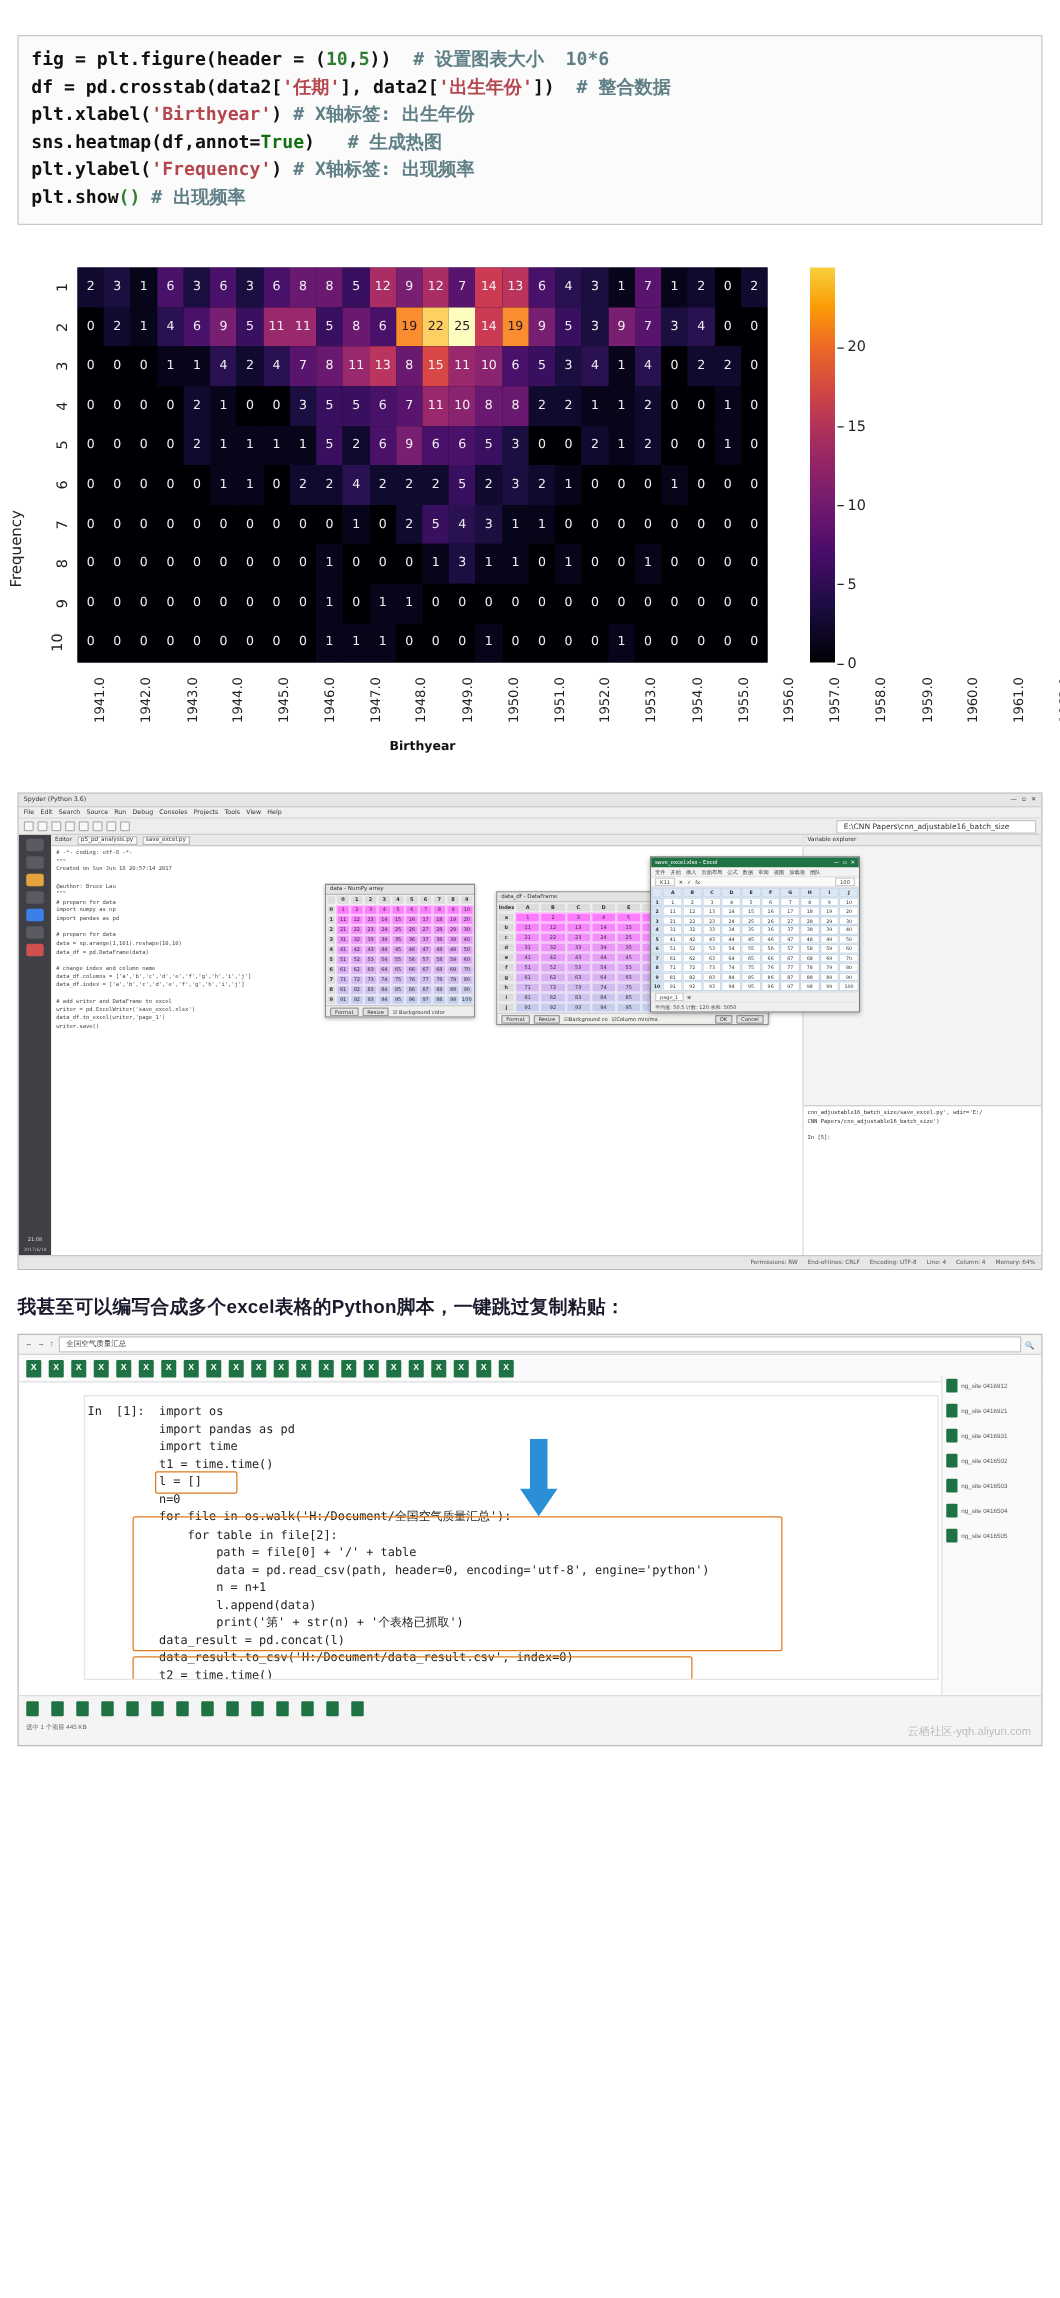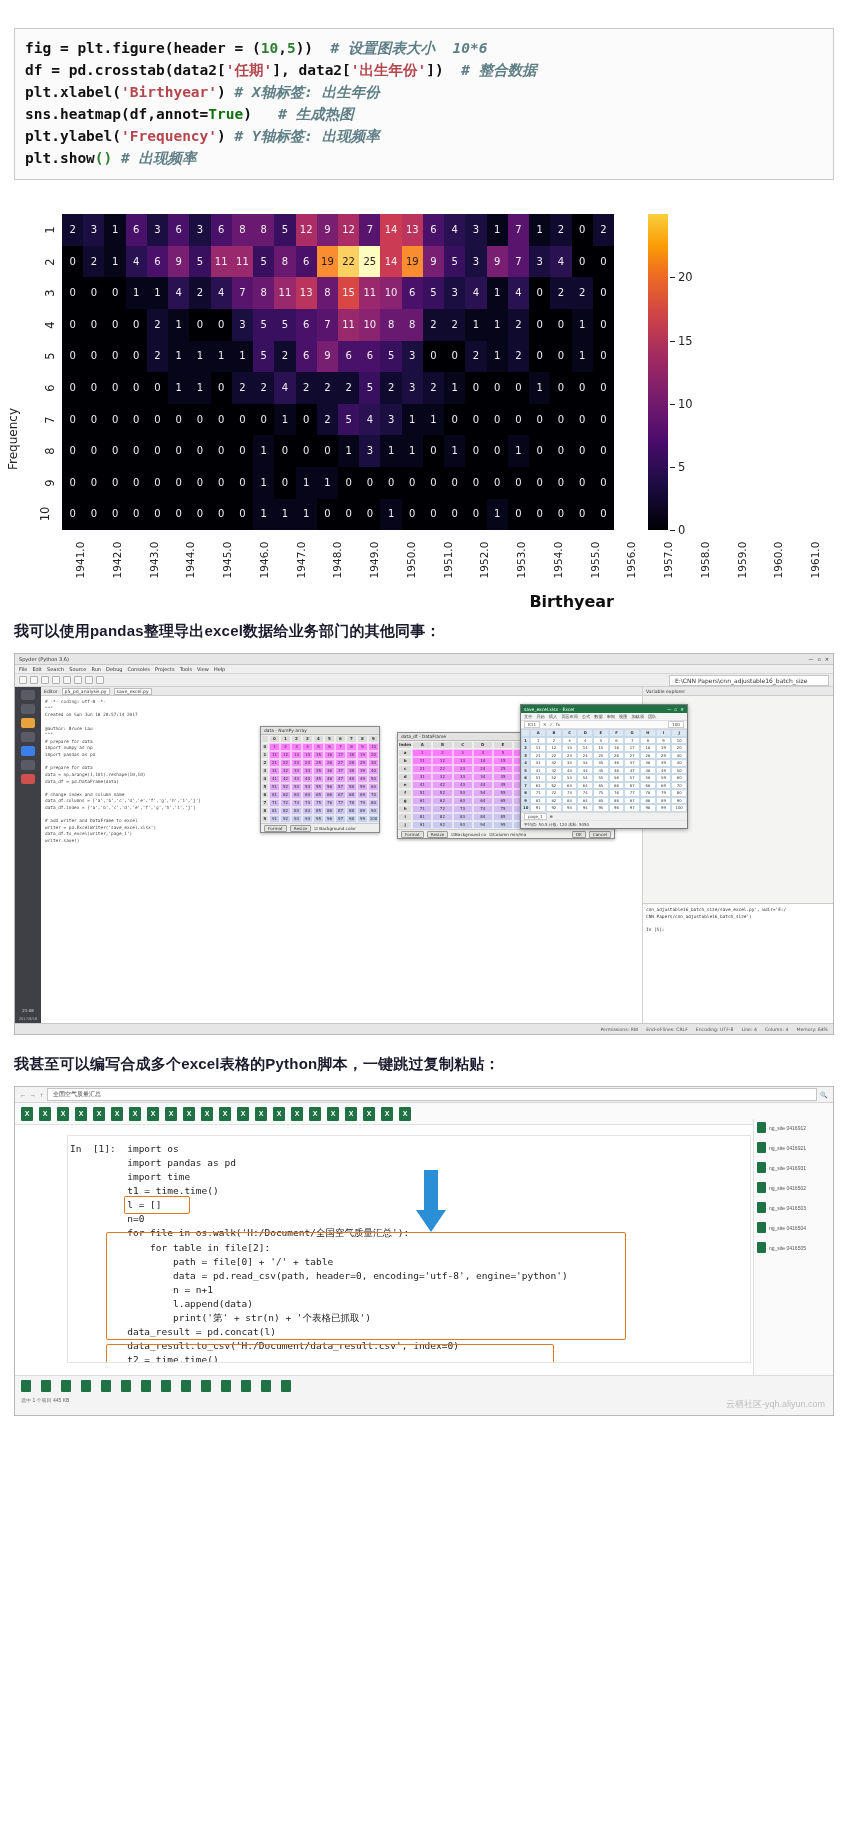--- a/index.html
+++ b/index.html
@@ -32,21 +32,21 @@
     font-family: "DejaVu Sans Mono", "Liberation Mono", monospace;
     font-size: 14.5px;
     line-height: 1.52;
     white-space: pre;
     color: #111;
     font-weight: bold;
   }
   .tok-num { color: #2e7d32; }
   .tok-str { color: #b4474e; }
   .tok-kw { color: #107010; font-weight: bold; }
-  .tok-com { color: #5f7f86; font-style: italic; font-weight: bold;}
+  .tok-com { color: #5f7f86; font-weight: bold;}
   .tok-paren-green { color: #2e7d32; }
 
   
   .fig-wrap {
     margin: 14px 0 0 0;
     background: #ffffff;
     padding: 6px 0 4px 0;
     position: relative;
   }
   .fig-inner {
@@ -114,22 +114,22 @@
     transform: rotate(-90deg);
     transform-origin: center center;
     display: inline-block;
     white-space: nowrap;
     margin-top: 20px;
   }
   .xlabel {
     position: absolute;
     left: 62px; top: 392px;
     width: 552px;
-    text-align: right;
-    font-size: 16px;
+    text-align: center;
+    font-size: 10px;
     font-weight: bold;
     color: #111;
     font-family: "DejaVu Sans", sans-serif;
   }
 
   .cbar {
     position: absolute;
     left: 648px; top: 14px;
     width: 20px; height: 316px;
     background: linear-gradient(to top,
@@ -253,21 +253,21 @@
 
 <div class="page">
 
   <div style="height:14px"></div>
 
   <div class="code-wrap">
     <div class="code-line"><span>fig = plt.figure(header = (</span><span class="tok-num">10</span>,<span class="tok-num">5</span>))  <span class="tok-com"># 设置图表大小  10*6</span></div>
     <div class="code-line">df = pd.crosstab(data2[<span class="tok-str">'任期'</span>], data2[<span class="tok-str">'出生年份'</span>])  <span class="tok-com"># 整合数据</span></div>
     <div class="code-line">plt.xlabel(<span class="tok-str">'Birthyear'</span>) <span class="tok-com"># X轴标签: 出生年份</span></div>
     <div class="code-line">sns.heatmap(df,annot=<span class="tok-kw">True</span>)   <span class="tok-com"># 生成热图</span></div>
-    <div class="code-line">plt.ylabel(<span class="tok-str">'Frequency'</span>) <span class="tok-com"># Y轴标签: 出现频率</span></div>
+    <div class="code-line">plt.ylabel(<span class="tok-str">'Frequency'</span>) <span class="tok-com"># X轴标签: 出现频率</span></div>
     <div class="code-line">plt.show<span class="tok-paren-green">()</span> <span class="tok-com"># 出现频率</span></div>
   </div>
 
   <div class="fig-wrap">
     <div class="fig-inner">
       <div class="ylabel">Frequency</div>
       <div class="ytick-col" id="yticks">
           <div class="ytick">
             <span>1</span>
           </div>
@@ -635,21 +635,20 @@
           <div class="cbar-tick" style="top: 316px;"><span class="dash"></span>0</div>
           <div class="cbar-tick" style="top: 252.8px;"><span class="dash"></span>5</div>
           <div class="cbar-tick" style="top: 189.6px;"><span class="dash"></span>10</div>
           <div class="cbar-tick" style="top: 126.4px;"><span class="dash"></span>15</div>
           <div class="cbar-tick" style="top: 63.2px;"><span class="dash"></span>20</div>
         </div>
     </div>
   </div>
 
   <div style="height:18px"></div>
-  <div class="section-heading">我可以使用pandas整理导出excel数据给业务部门的其他同事：</div>
 
   <div class="shot">
     <div class="spyder">
       <div class="sp-title">
         <span class="t">Spyder (Python 3.6)</span>
         <span>—</span>
         <span style="margin:0 4px">▫</span>
         <span>✕</span>
       </div>
       <div class="sp-menu" id="spmenu">

